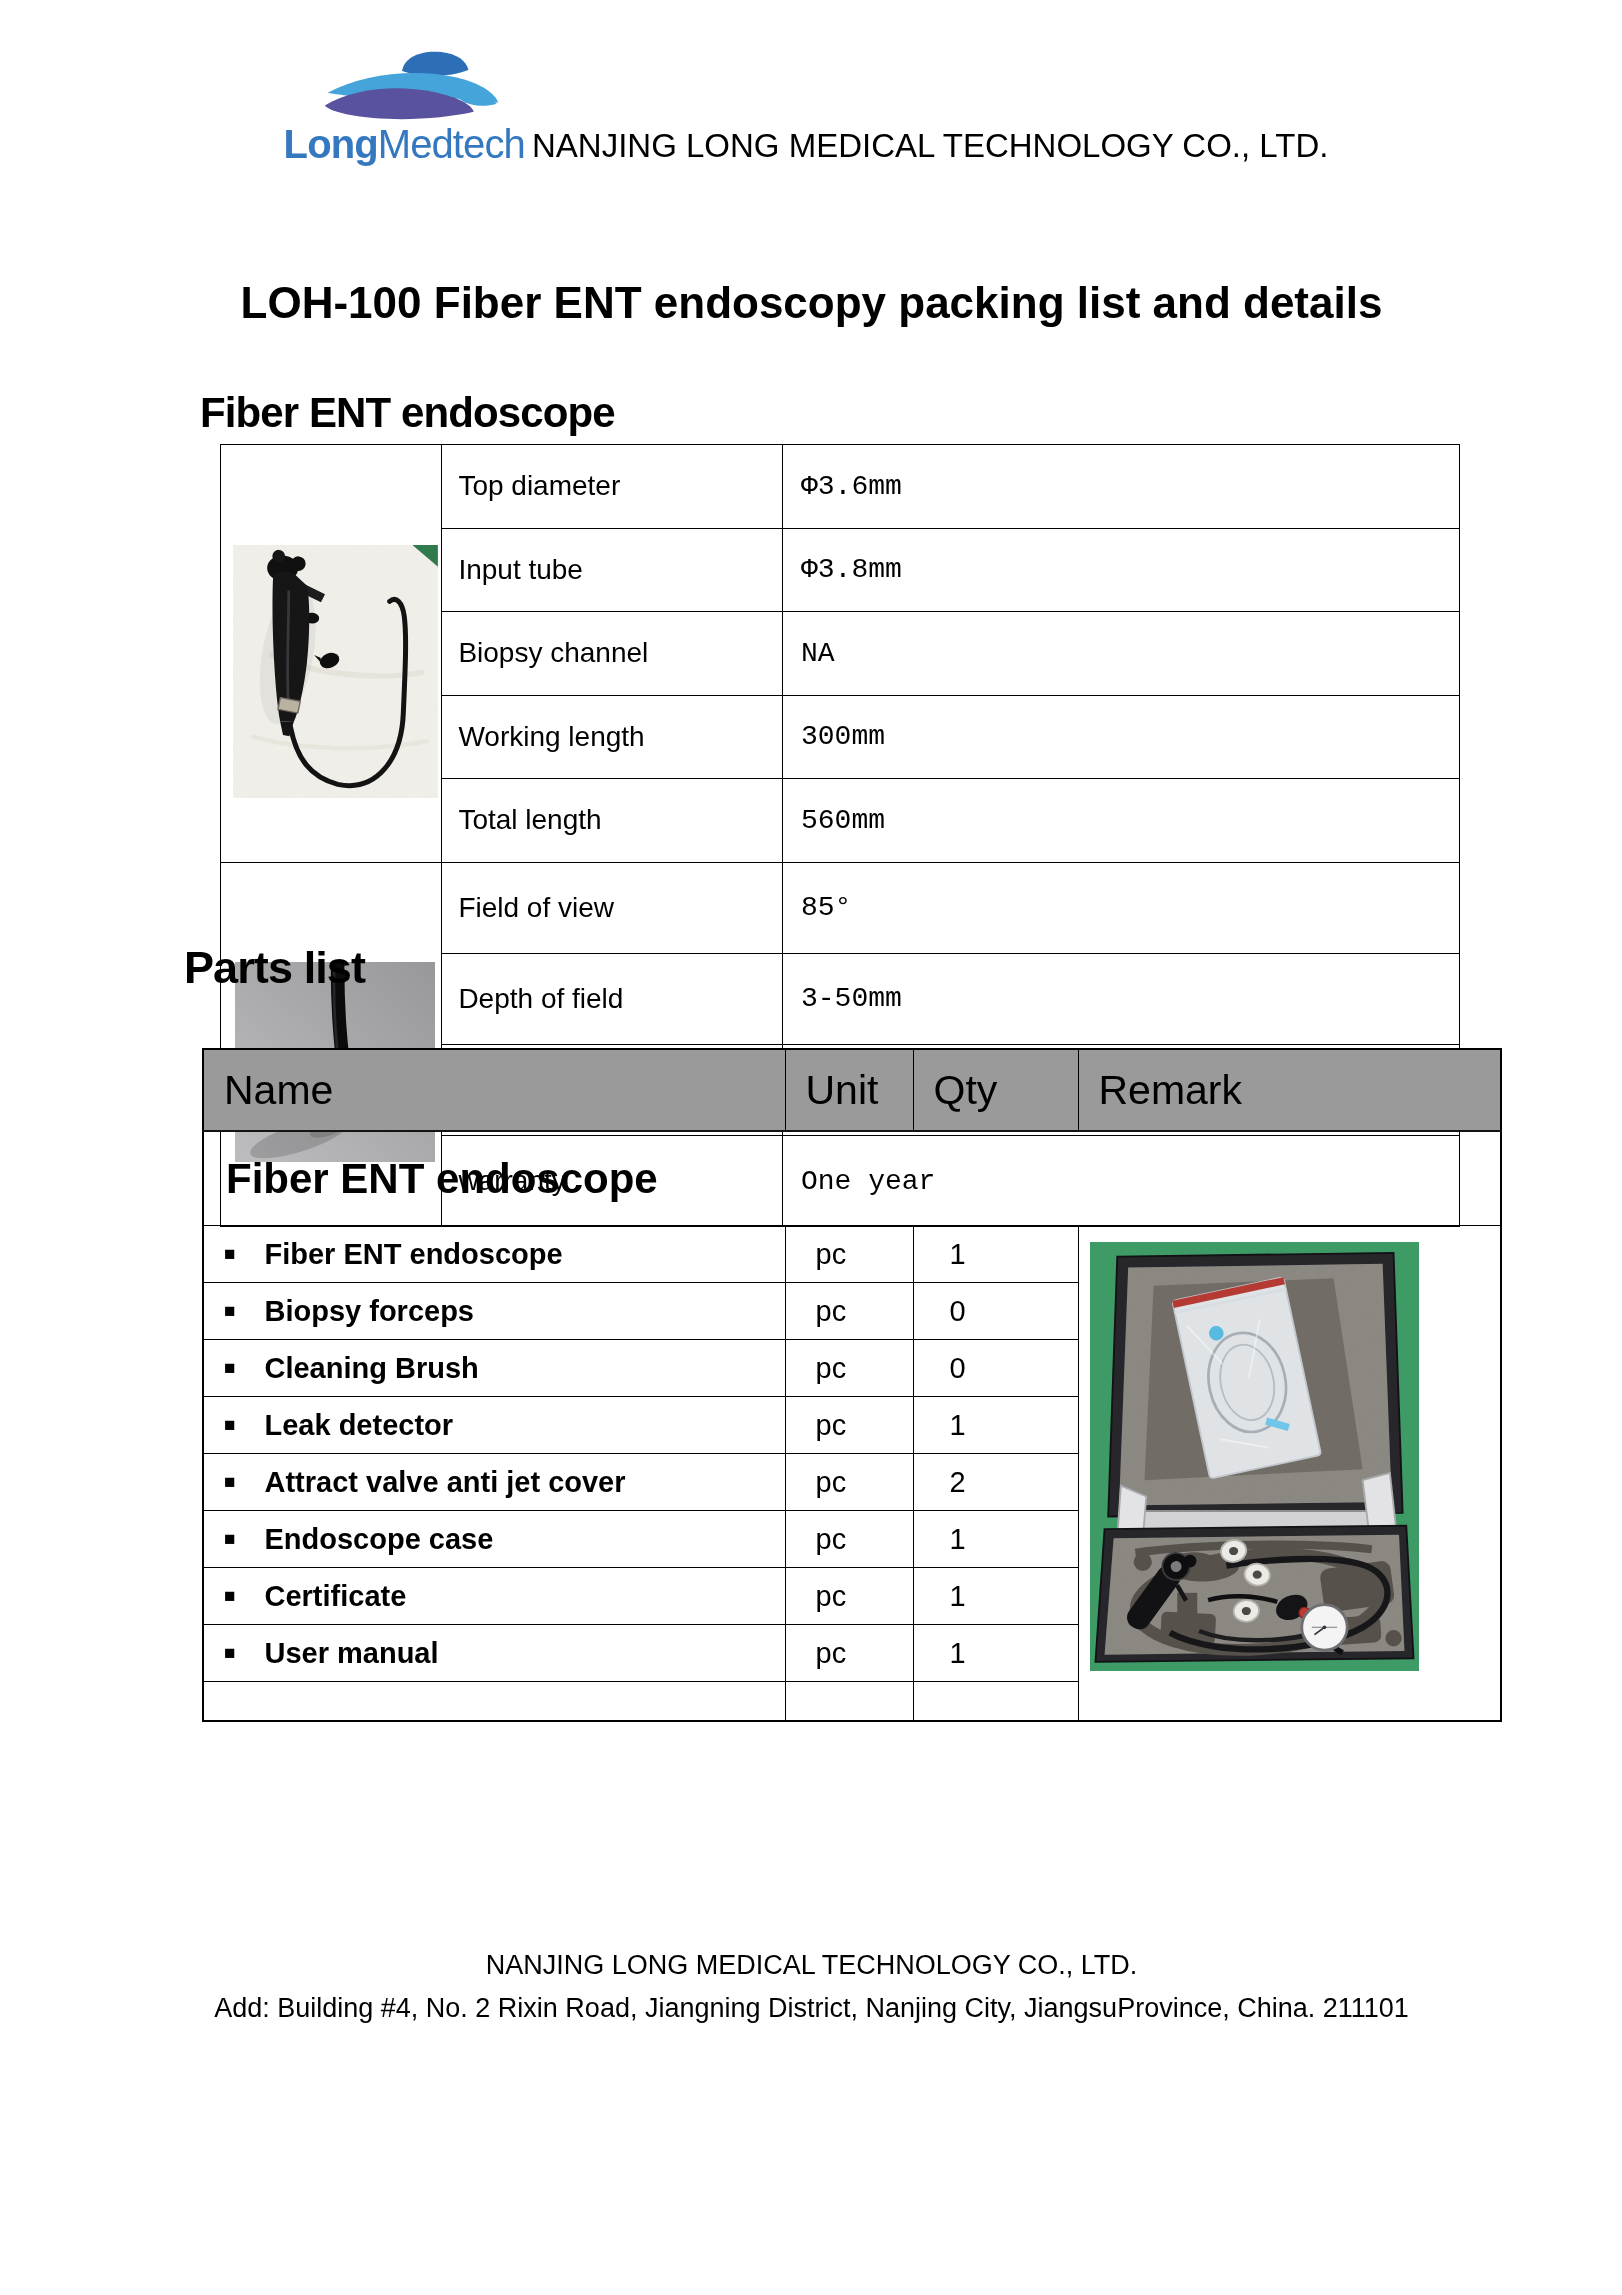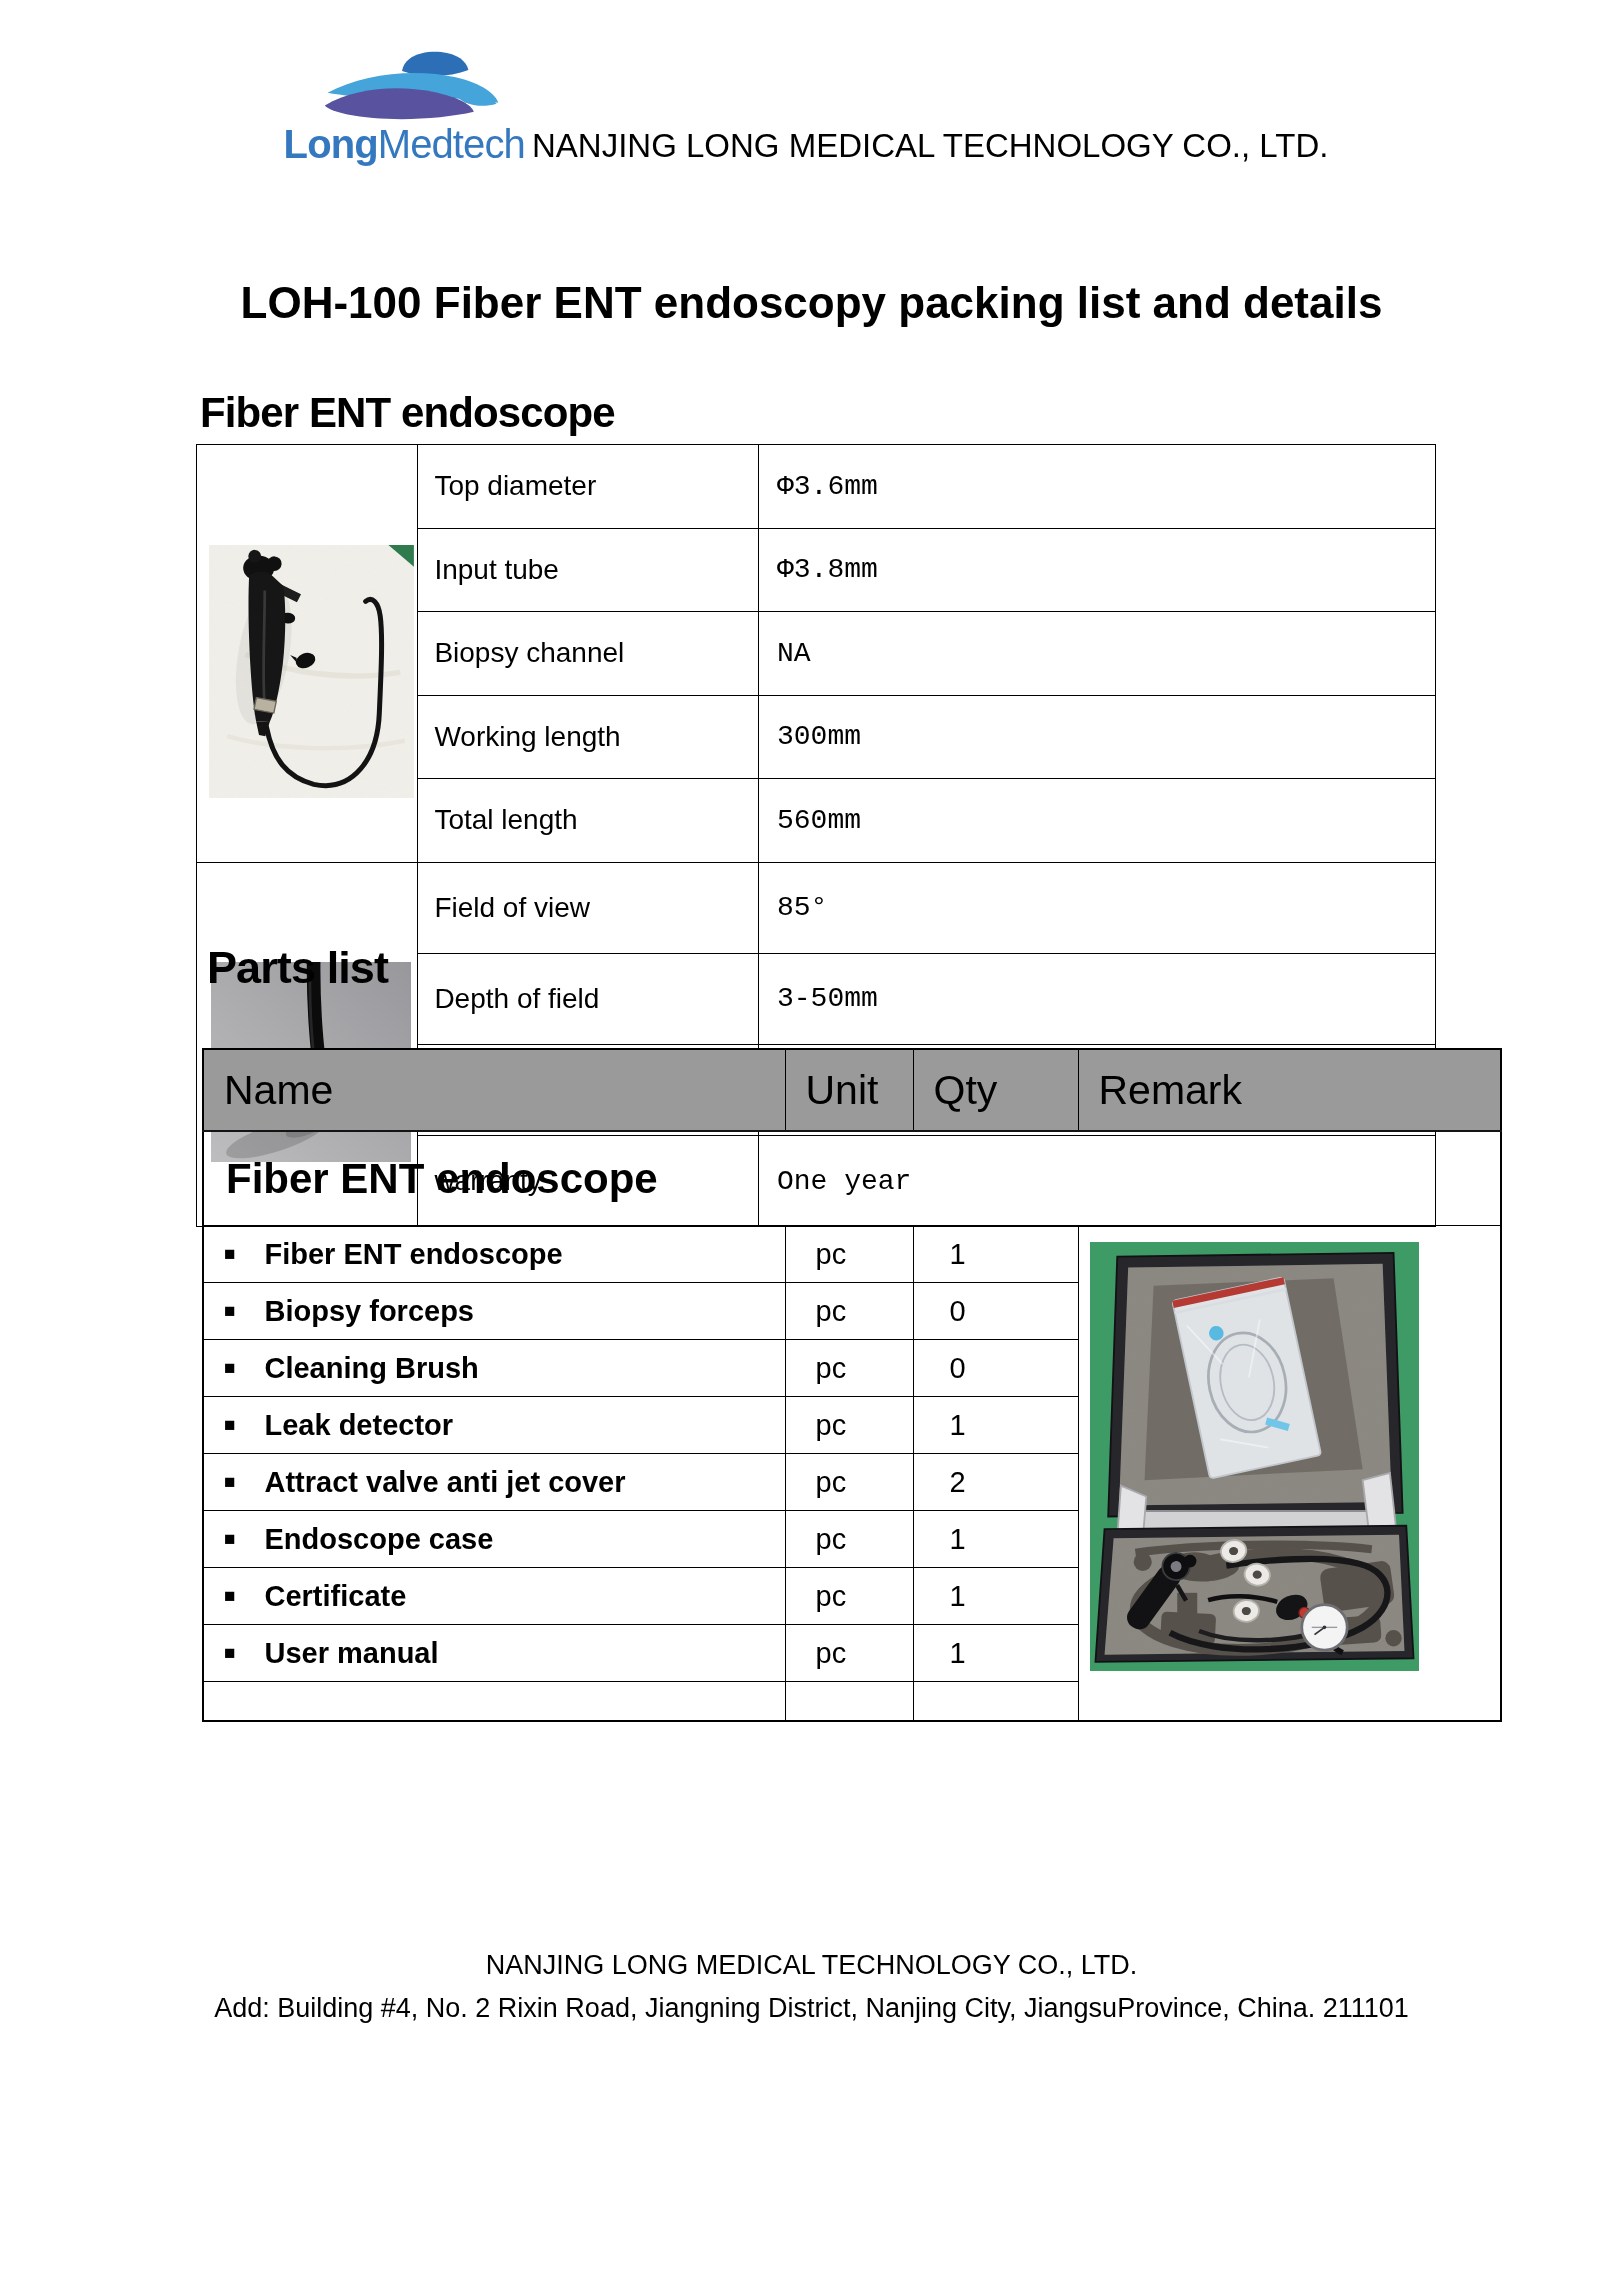--- a/index.html
+++ b/index.html
@@ -10,24 +10,24 @@
   
   .brand{position:absolute;left:280px;top:47px;width:273px;height:118px;}
   .brand-icon{position:absolute;left:33px;top:1.8px;}
   .brand-text{position:absolute;left:3.6px;top:75px;font-size:40px;color:#3478bf;letter-spacing:-0.9px;white-space:nowrap;}
   .brand-text .b{font-weight:bold;}
   .company-name{position:absolute;left:532px;top:127px;font-size:33px;white-space:nowrap;}
   
   .doc-title{position:absolute;left:0;top:278px;width:1623px;text-align:center;font-size:44px;font-weight:bold;letter-spacing:0;}
   .sec-heading{position:absolute;font-weight:bold;letter-spacing:-0.9px;white-space:nowrap;}
   .spec-h{left:200px;top:389px;font-size:42px;}
-  .parts-h{left:207px;top:942px;font-size:45px;}
+  .parts-h{left:184px;top:942px;font-size:45px;}
   
   table{border-collapse:collapse;position:absolute;table-layout:fixed;}
-  .spec-table{left:196px;top:444px;width:1239px;}
+  .spec-table{left:220px;top:444px;width:1239px;}
   .spec-table td{border:1.8px solid #000;height:54px;vertical-align:middle;font-size:28px;white-space:pre;}
   .spec-table td.lbl{padding-left:16.4px;}
   .spec-table td.val{padding-left:18px;font-family:Liberation Mono, monospace;}
   .spec-table td.img-cell{padding:0;vertical-align:top;}
   .img-cell svg{display:block;}
   .photo1{margin:3.6px 0 0 11.8px;}
   .photo2{margin:3.6px 0 0 13.6px;}
   
   .parts-table{left:202px;top:1048px;width:1298px;border:2.7px solid #000;}
   .parts-table th,.parts-table td{border:1.8px solid #000;vertical-align:middle;}

